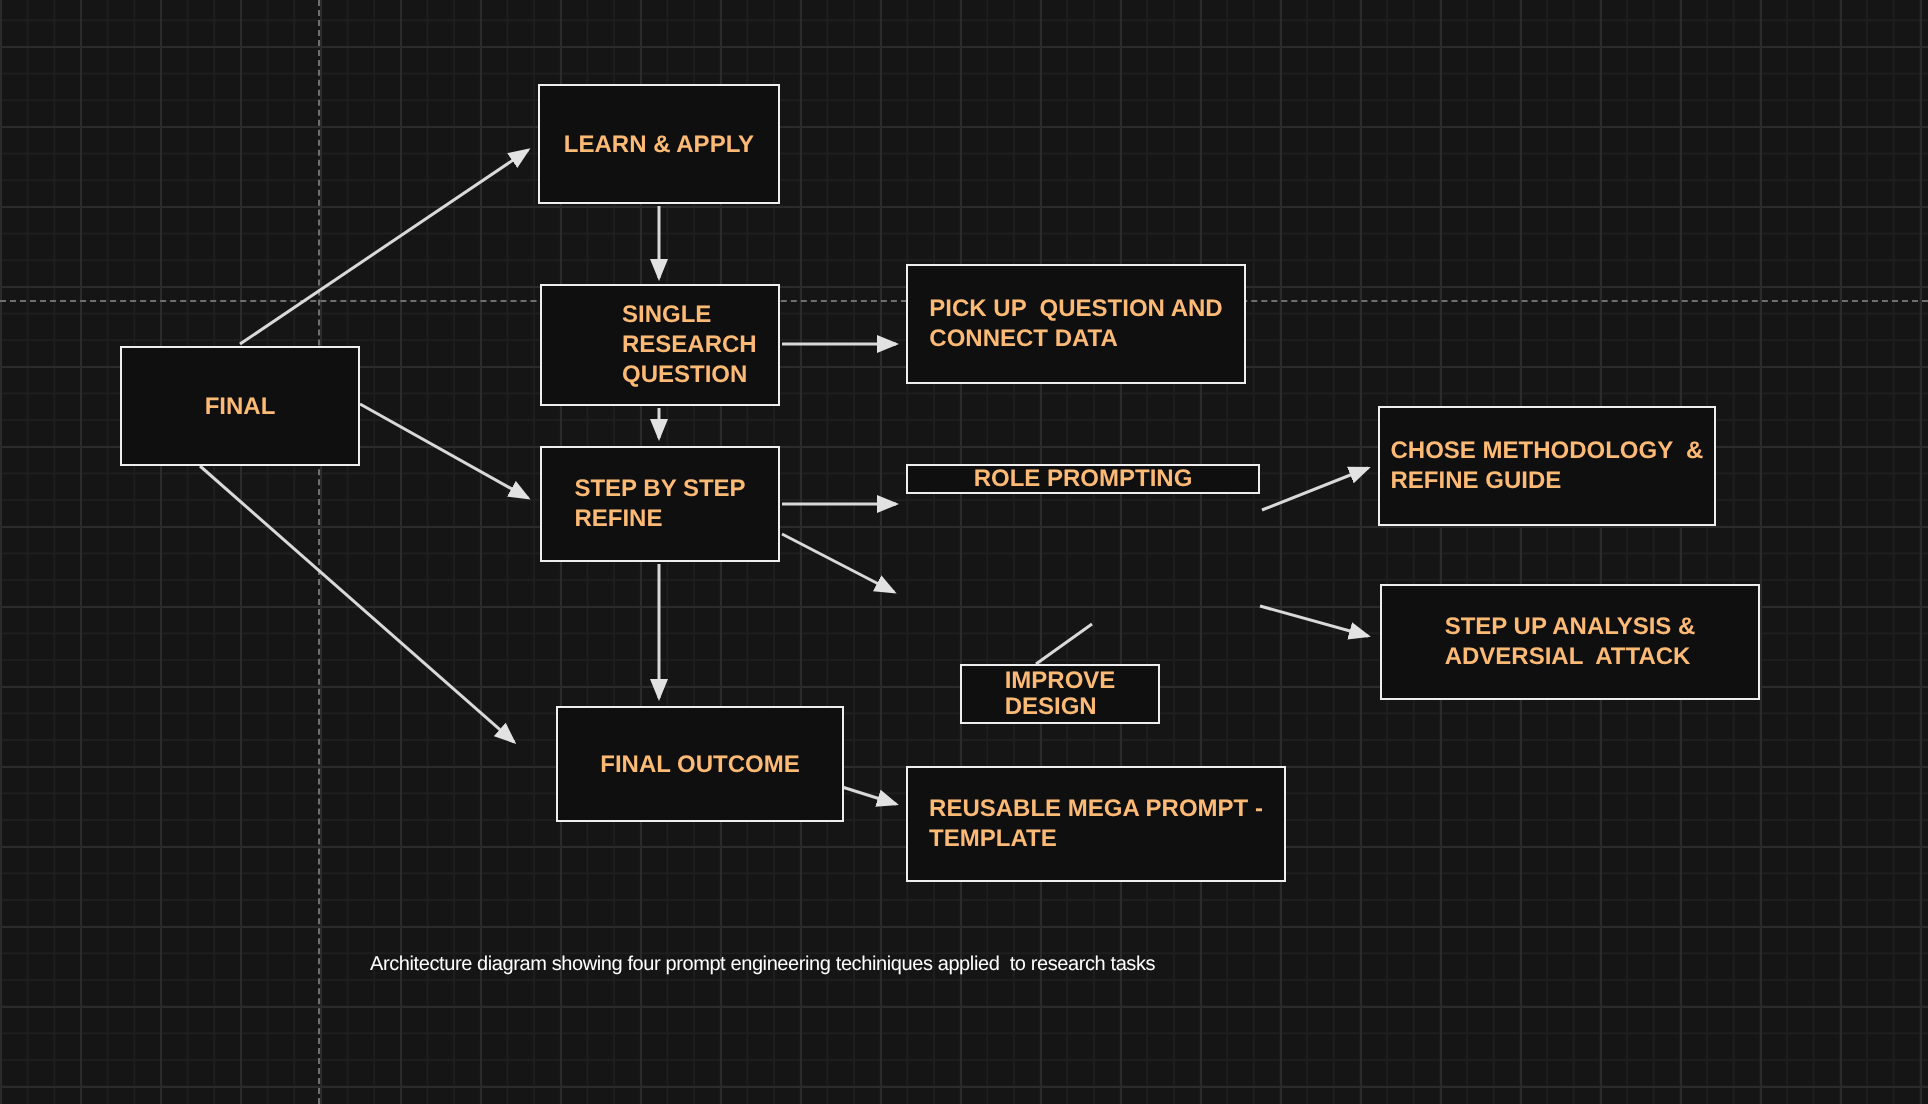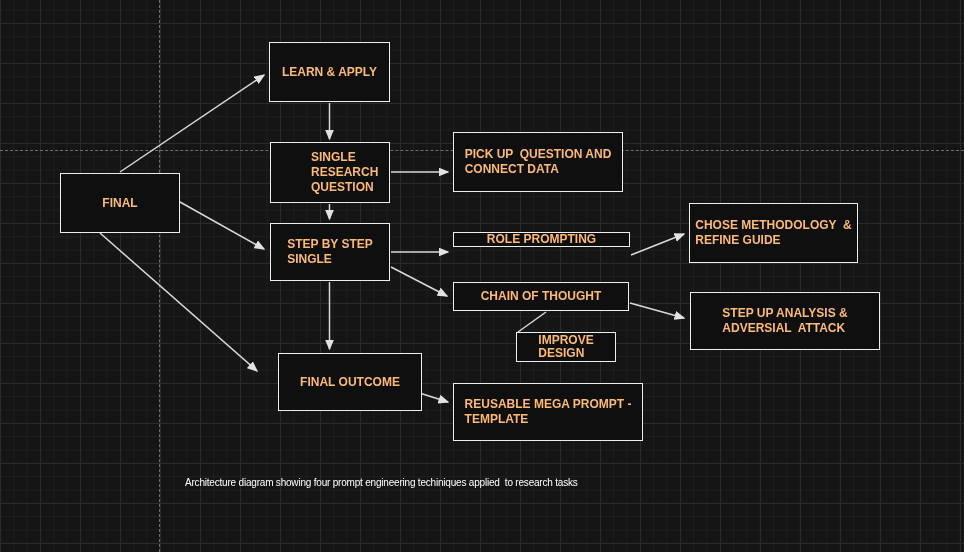--- a/index.html
+++ b/index.html
@@ -54,21 +54,21 @@
     align-items: center;
     justify-content: center;
     text-align: left;
     font-size: 12px;
     font-weight: bold;
     line-height: 15px;
     white-space: pre-wrap;
     z-index: 3;
     cursor: default;
   }
-  .node.small { line-height: 13px; margin-left: 36px; }
+  .node.small { line-height: 13px; }
   .caption {
     position: absolute;
     left: 185px;
     top: 474px;
     color: #ffffff;
     font-size: 10px;
     line-height: 17px;
     letter-spacing: -0.2px;
     white-space: pre;
     z-index: 3;
@@ -109,28 +109,27 @@
 
   <div class="node" style="left:269px; top:42px;  width:121px; height:60px;">LEARN &amp; APPLY</div>
 
   <div class="node" style="left:270px; top:142px; width:120px; height:61px;padding-left:40px;">SINGLE RESEARCH
 QUESTION</div>
 
   <div class="node" style="left:453px; top:132px; width:170px; height:60px;">PICK UP  QUESTION AND
 CONNECT DATA</div>
 
   <div class="node" style="left:270px; top:223px; width:120px; height:58px;">STEP BY STEP
-SINGLE</div>
+REFINE</div>
 
   <div class="node" style="left:453px; top:232px; width:177px; height:15px;">ROLE PROMPTING</div>
 
   <div class="node" style="left:689px; top:203px; width:169px; height:60px;">CHOSE METHODOLOGY  &amp;
 REFINE GUIDE</div>
 
-  <div class="node" style="left:453px; top:282px; width:176px; height:29px;">CHAIN OF THOUGHT</div>
 
   <div class="node" style="left:690px; top:292px; width:190px; height:58px;">STEP UP ANALYSIS &amp;
 ADVERSIAL  ATTACK</div>
 
   <div class="node small" style="left:480px; top:332px; width:100px; height:30px;">IMPROVE
 DESIGN</div>
 
   <div class="node" style="left:278px; top:353px; width:144px; height:58px;">FINAL OUTCOME</div>
 
   <div class="node" style="left:453px; top:383px; width:190px; height:58px;">REUSABLE MEGA PROMPT -

